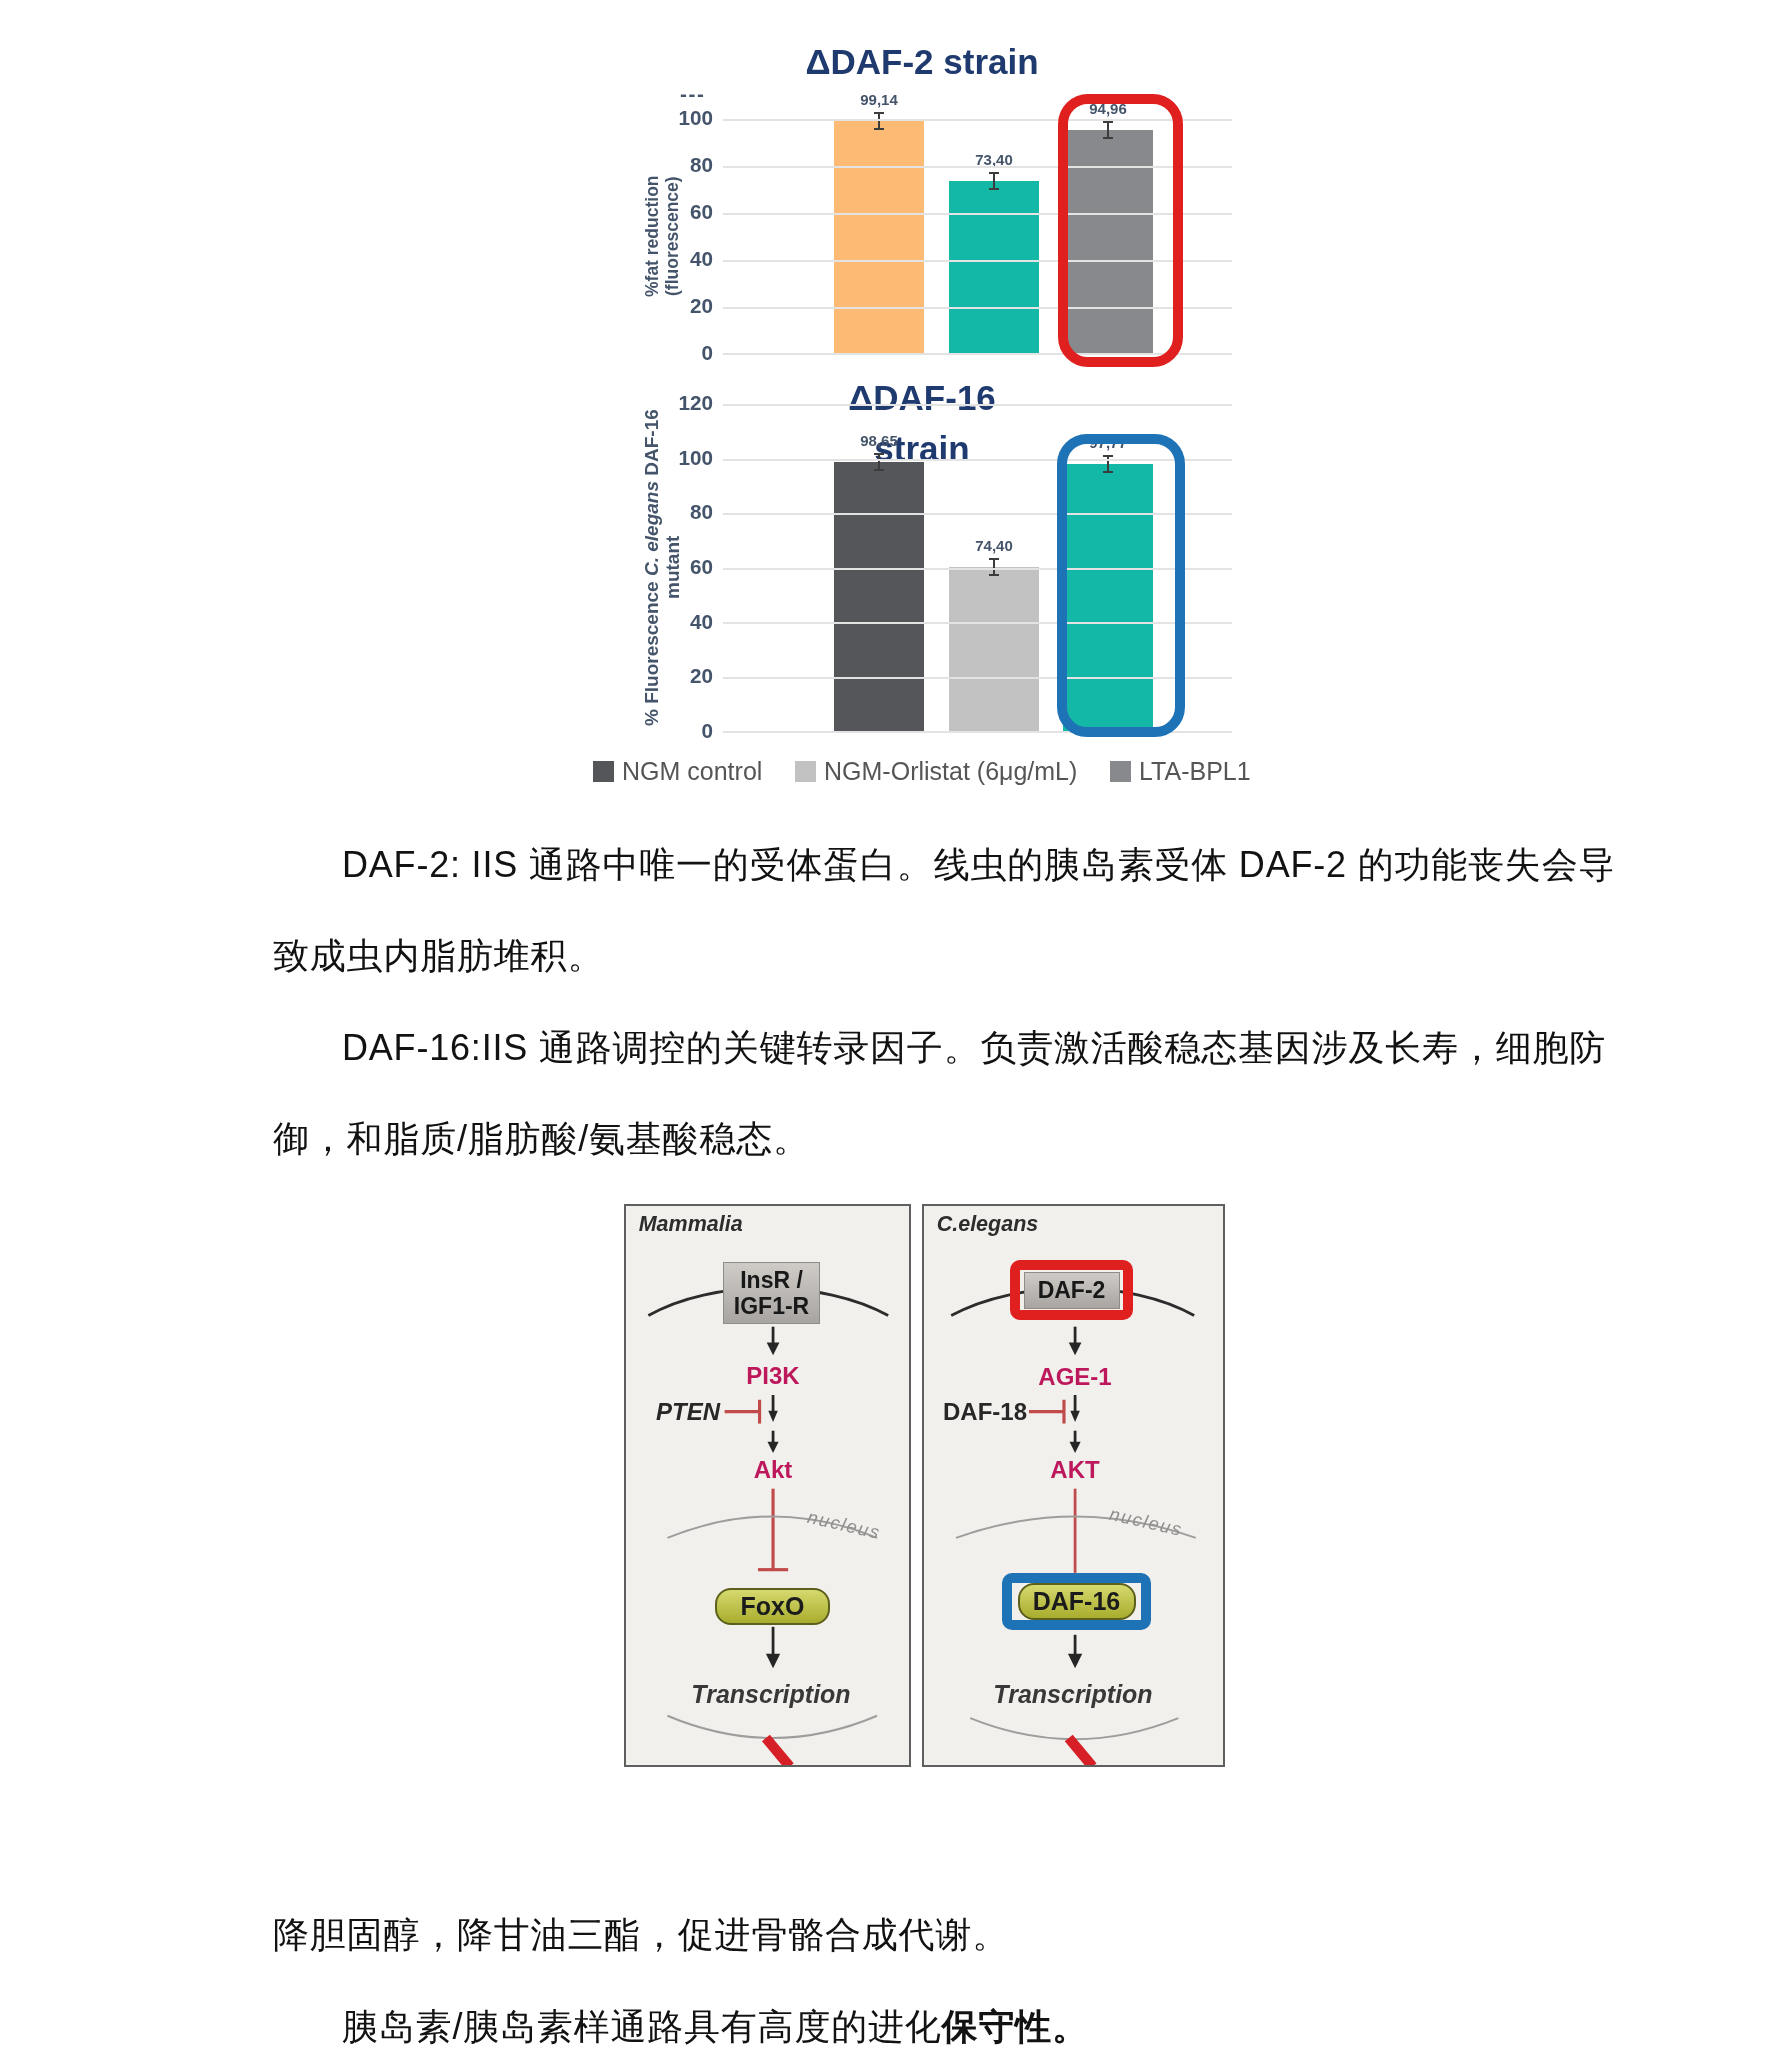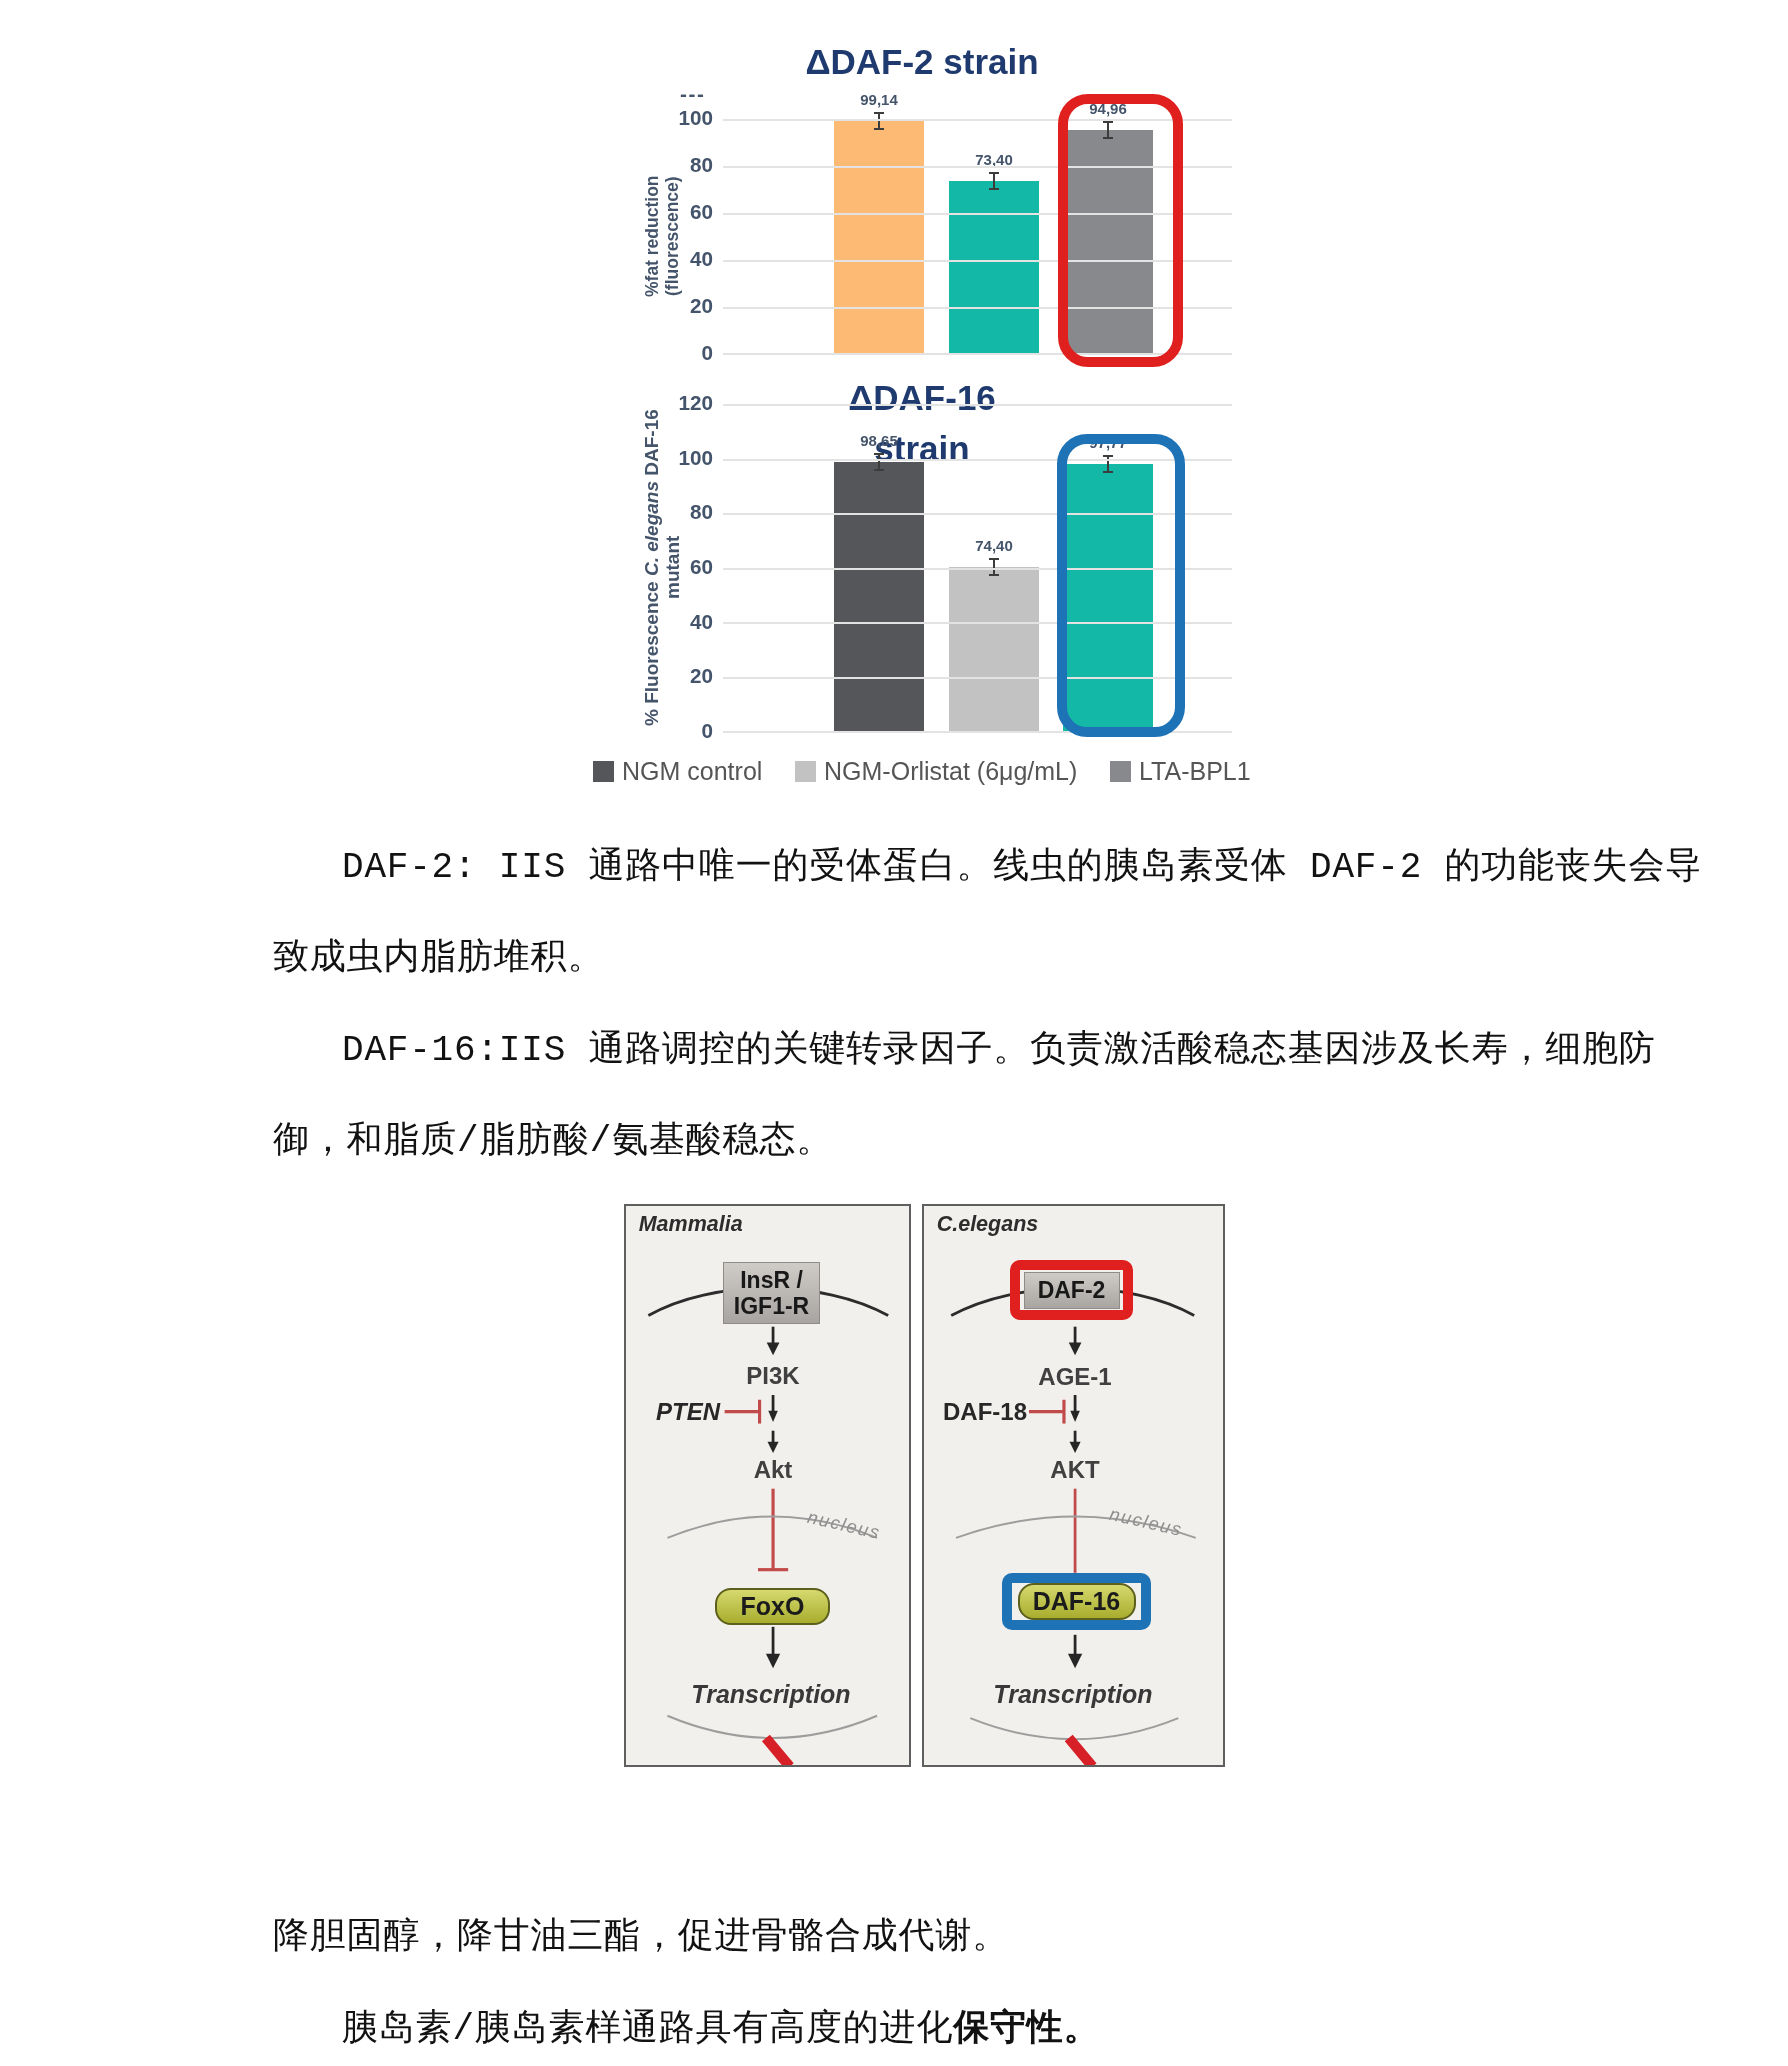--- a/index.html
+++ b/index.html
@@ -28,36 +28,36 @@
   .ylab{position:absolute;left:11px;width:95px;display:flex;align-items:center;justify-content:center;
         writing-mode:vertical-rl;transform:rotate(180deg);
         font-size:17.5px;font-weight:bold;color:#44546a;text-align:center;line-height:1.1;}
   .ylab .it{font-style:italic;}
   .legend{position:absolute;left:0;top:729px;width:636px;display:flex;justify-content:center;
           align-items:center;gap:33px;font-size:25px;color:#555;}
   .legend-item{display:flex;align-items:center;gap:8px;white-space:nowrap;}
   .swatch{width:20.7px;height:20.7px;display:inline-block;}
   
   .zh{position:absolute;font-size:36px;color:#121212;letter-spacing:0.8px;white-space:nowrap;
-      font-family:Liberation Mono, monospace;}
+      font-family:Liberation Sans, sans-serif;}
   .zh .b{font-weight:bold;}
   
   .diagram{position:absolute;left:624px;top:1204px;width:608px;height:566px;}
   .panel{position:absolute;top:0;height:559px;background:#f2f0ec;border:2.4px solid #5f5f5f;}
   .panel.left{left:0;width:283px;}
   .panel.right{left:298px;width:299px;}
   .panel-svg{position:absolute;left:0;top:0;width:100%;height:100%;}
   .mem{fill:none;stroke:#2c2c2c;stroke-width:3.5;}
   .nuc{fill:none;stroke:#9d9d9d;stroke-width:2.5;}
   .blk{stroke:#262626;stroke-width:3.5;}
   .hd{fill:#262626;}
   .redl{stroke:#c14a4a;stroke-width:4;fill:none;}
   .diagred{stroke:#d61f27;stroke-width:13;}
   .panel-title{position:absolute;left:12.7px;top:6.4px;font-size:21.5px;font-weight:bold;font-style:italic;color:#2d2d2d;}
-  .node{position:absolute;transform:translateX(-50%);font-size:24px;font-weight:bold;color:#404040;white-space:nowrap;}
+  .node{position:absolute;transform:translateX(-50%);font-size:24px;font-weight:bold;color:#be185d;white-space:nowrap;}
   .inhib{position:absolute;font-size:24px;font-weight:bold;color:#272727;white-space:nowrap;}
   .grey-box{position:absolute;background:linear-gradient(180deg,#cfccc8,#a7a4a1);
             border:0.8px solid #8e8b88;display:flex;flex-direction:column;align-items:center;justify-content:center;
             font-size:23px;font-weight:bold;color:#181818;line-height:1.15;}
   .outline{position:absolute;border:10.3px solid #e0201f;border-radius:10px;
            display:flex;align-items:center;justify-content:center;}
   .outline.blue{border-color:#1e72b6;}
   .pill{background:linear-gradient(180deg,#d6d96e,#a8ad2e);border:2.4px solid #5c601c;border-radius:16px;
         display:flex;align-items:center;justify-content:center;
         font-size:25px;font-weight:bold;color:#1b1b1b;}

